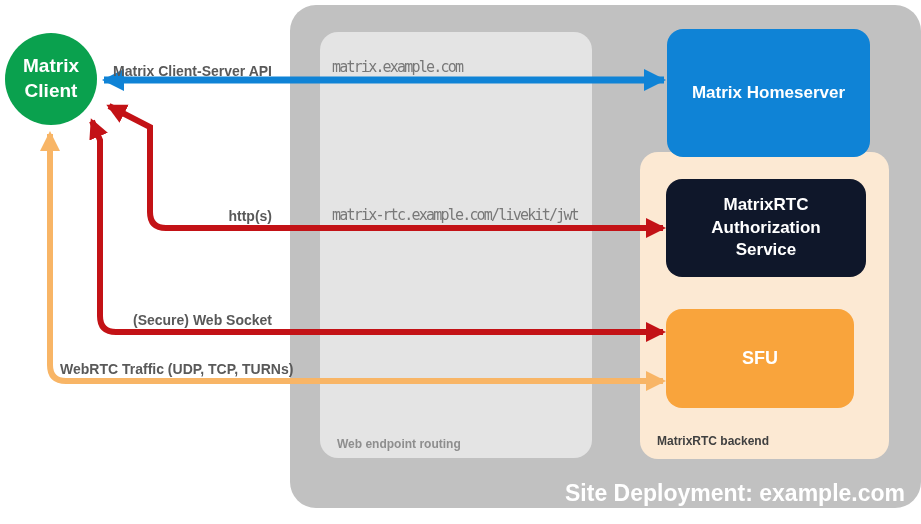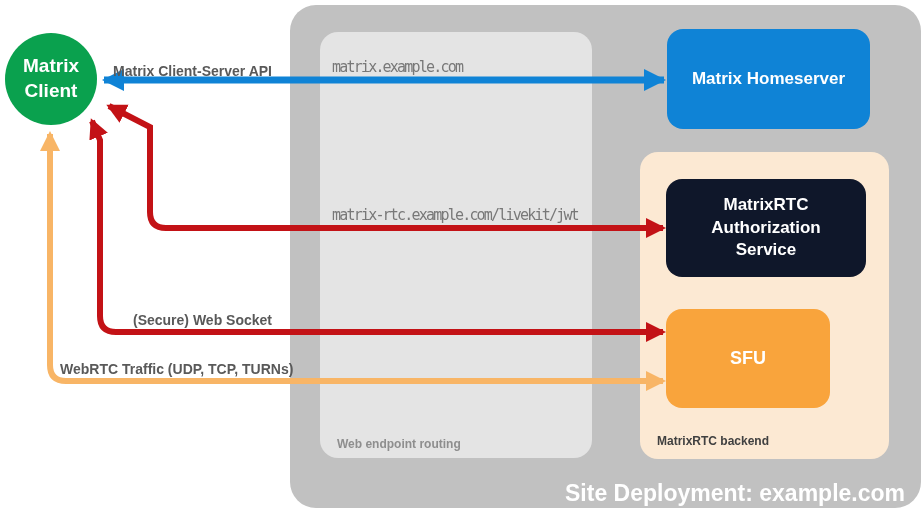--- a/index.html
+++ b/index.html
@@ -24,23 +24,23 @@
   .node{
     position:absolute;display:flex;flex-direction:column;align-items:center;
     justify-content:center;color:#ffffff;font-weight:bold;text-align:center;
     border-radius:16px;
   }
   .node-client{
     position:absolute;left:5px;top:33px;width:92px;height:92px;border-radius:50%;
     background:#0aa14e;color:#ffffff;font-weight:bold;font-size:19px;line-height:1.3;
     display:flex;flex-direction:column;align-items:center;justify-content:center;
   }
-  .node-homeserver{left:667px;top:29px;width:203px;height:100px;background:#0f83d6;font-size:17px;}
+  .node-homeserver{left:667px;top:29px;width:203px;height:128px;background:#0f83d6;font-size:17px;}
   .node-auth{left:666px;top:179px;width:200px;height:98px;background:#0f172a;font-size:17px;line-height:1.35;}
-  .node-sfu{left:666px;top:309px;width:164px;height:99px;background:#f9a43c;font-size:18px;}
+  .node-sfu{left:666px;top:309px;width:188px;height:99px;background:#f9a43c;font-size:18px;}
   
   .edge-label{
     position:absolute;left:60px;width:212px;text-align:right;
     font-size:14px;font-weight:bold;color:#595959;line-height:15px;white-space:nowrap;
   }
   .url-label{
     position:absolute;left:332px;font-family:"DejaVu Sans Mono",monospace;
     font-size:15px;letter-spacing:-1.8px;color:#787878;line-height:18px;white-space:nowrap;
   }
   .container-label{
@@ -96,20 +96,21 @@
     <span>MatrixRTC</span>
     <span>Authorization</span>
     <span>Service</span>
   </div>
 
   <div class="node node-sfu">
     <span>SFU</span>
   </div>
 
   <div class="edge-label" style="top:64px">Matrix Client-Server API</div>
+  <div class="edge-label" style="top:209px">http(s)</div>
   <div class="edge-label" style="top:313px">(Secure) Web Socket</div>
   <div class="edge-label" style="top:362px">WebRTC Traffic (UDP, TCP, TURNs)</div>
 
   <div class="url-label" style="top:58px">matrix.example.com</div>
   <div class="url-label" style="top:206px">matrix-rtc.example.com/livekit/jwt</div>
 
   <div class="container-label routing-label">Web endpoint routing</div>
   <div class="container-label backend-label">MatrixRTC backend</div>
   <div class="site-label">Site Deployment: example.com</div>
 

